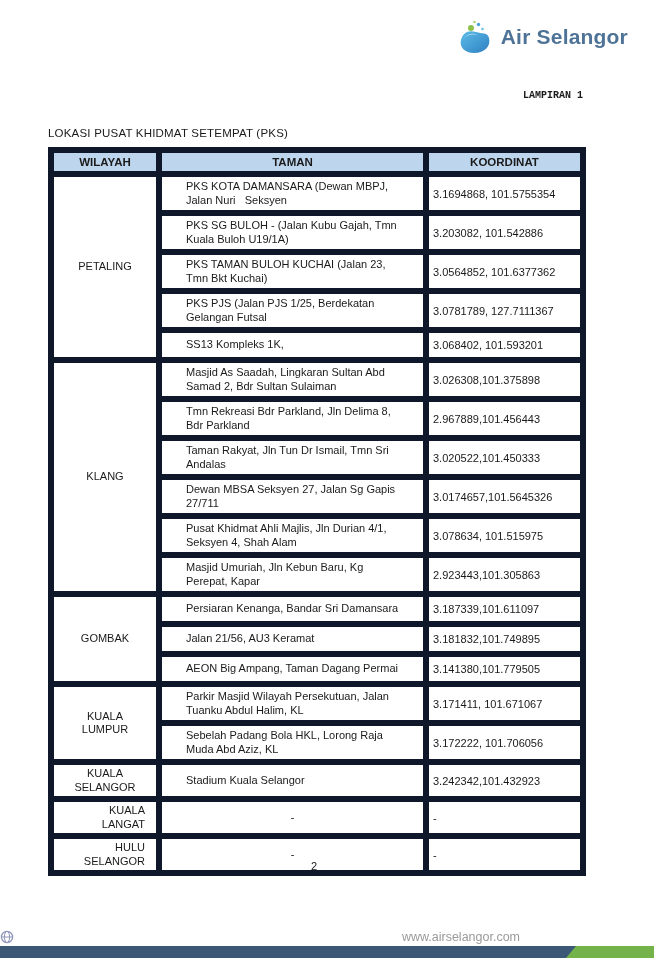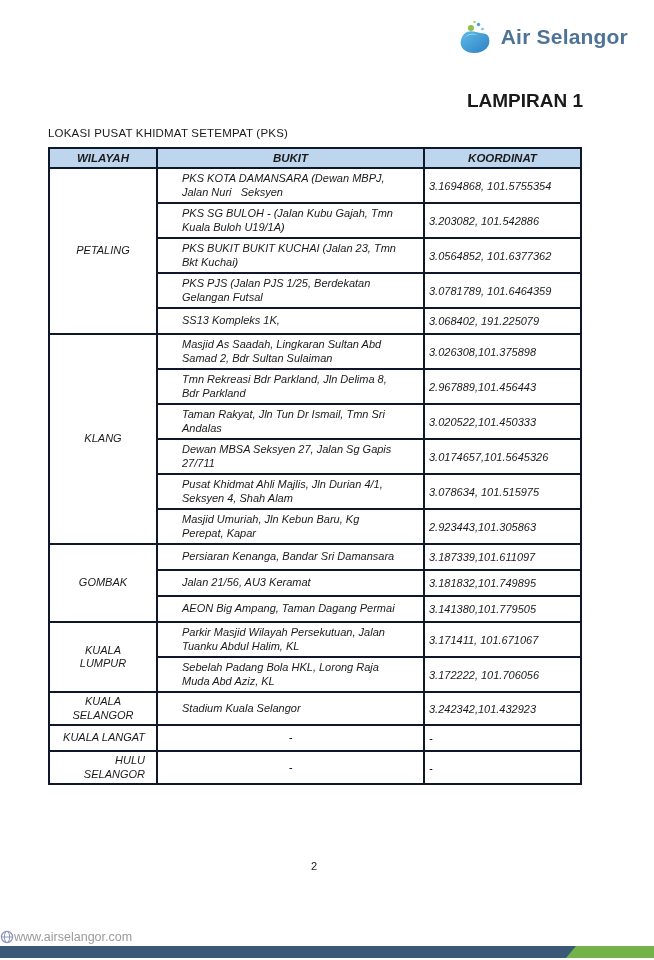--- a/index.html
+++ b/index.html
@@ -8,39 +8,39 @@
     background:#ffffff; overflow:hidden;
     font-family:"Liberation Sans","DejaVu Sans",sans-serif; color:#1a1a1a;
   }
 
   
   .logo { position:absolute; top:20px; right:26px; display:flex; align-items:center; gap:7px; }
   .logo svg { display:block; }
   .logo-text { font-size:21px; font-weight:700; color:#4E7396; letter-spacing:.2px; }
 
   
-  .lampiran { position:absolute; top:90px; right:71px; font-size:19px; font-weight:700; }
+  .lampiran { position:absolute; top:90px; right:71px; font-size:10px; font-weight:700;font-family:Liberation Mono, monospace; }
   .doc-title { position:absolute; top:127px; left:48px; font-size:11.5px; font-weight:400; letter-spacing:.2px; }
 
   
   table.pks { position:absolute; top:147px; left:48px; width:532px;
     border-collapse:collapse; table-layout:fixed; }
-  table.pks th, table.pks td { border:2px solid #0f172a; font-size:11px;font-style:italic; }
+  table.pks th, table.pks td { border:6px solid #0f172a; font-size:11px; }
   table.pks thead th { background:#BDD6EE; font-weight:700; font-size:11.5px;
     text-align:center; padding:3px 2px; }
   td.wilayah { text-align:center; vertical-align:middle; padding:2px 11px; line-height:13.5px; }
   td.wilayah.left { text-align:right; }
   td.lokasi { text-align:left; vertical-align:middle; padding:3px 24px; line-height:13.5px; white-space:pre-wrap; }
   td.lokasi.center { text-align:center; }
   td.koordinat { text-align:left; vertical-align:middle; padding:6px 4px; }
 
   
   .page-number { position:absolute; top:860px; left:48px; width:532px; text-align:center; font-size:11px; }
   .website { position:absolute; top:930px; left:0; width:520px; display:flex;
-    justify-content:flex-start; align-items:center; font-size:12.5px; color:#9a9a9a; }
+    justify-content:space-between; align-items:center; font-size:12.5px; color:#9a9a9a; }
   .website svg { display:block; }
   .bar-blue { position:absolute; bottom:2px; left:0; width:654px; height:12px; background:#3B5876; }
   .bar-green { position:absolute; bottom:2px; left:566px; width:88px; height:12px; background:#74B24A;
     clip-path:polygon(10px 0, 88px 0, 88px 12px, 0 12px); }
 </style>
 </head>
 <body>
 
 <div class="page">
 
@@ -67,45 +67,45 @@
 
   <table class="pks">
     <colgroup>
       <col style="width:108px">
         <col style="width:267px">
         <col style="width:157px">
     </colgroup>
     <thead>
       <tr>
           <th>WILAYAH</th>
-          <th>BUKIT</th>
+          <th>TAMAN</th>
           <th>KOORDINAT</th>
         </tr>
     </thead>
     <tbody>
         <tr>
           <td class="wilayah" rowspan="5">PETALING</td>
           <td class="lokasi">PKS KOTA DAMANSARA (Dewan MBPJ, Jalan Nuri   Seksyen</td>
           <td class="koordinat">3.1694868, 101.5755354</td>
         </tr>
         <tr>
           <td class="lokasi">PKS SG BULOH - (Jalan Kubu Gajah, Tmn Kuala Buloh U19/1A)</td>
           <td class="koordinat">3.203082, 101.542886</td>
         </tr>
         <tr>
-          <td class="lokasi">PKS BUKIT BUKIT KUCHAI (Jalan 23, Tmn Bkt Kuchai)</td>
+          <td class="lokasi">PKS TAMAN BULOH KUCHAI (Jalan 23, Tmn Bkt Kuchai)</td>
           <td class="koordinat">3.0564852, 101.6377362</td>
         </tr>
         <tr>
           <td class="lokasi">PKS PJS (Jalan PJS 1/25, Berdekatan Gelangan Futsal</td>
-          <td class="koordinat">3.0781789, 101.6464359</td>
+          <td class="koordinat">3.0781789, 127.7111367</td>
         </tr>
         <tr>
           <td class="lokasi">SS13 Kompleks 1K,</td>
-          <td class="koordinat">3.068402, 191.225079</td>
+          <td class="koordinat">3.068402, 101.593201</td>
         </tr>
         <tr>
           <td class="wilayah" rowspan="6">KLANG</td>
           <td class="lokasi">Masjid As Saadah, Lingkaran Sultan Abd Samad 2, Bdr Sultan Sulaiman</td>
           <td class="koordinat">3.026308,101.375898</td>
         </tr>
         <tr>
           <td class="lokasi">Tmn Rekreasi Bdr Parkland, Jln Delima 8, Bdr Parkland</td>
           <td class="koordinat">2.967889,101.456443</td>
         </tr>

